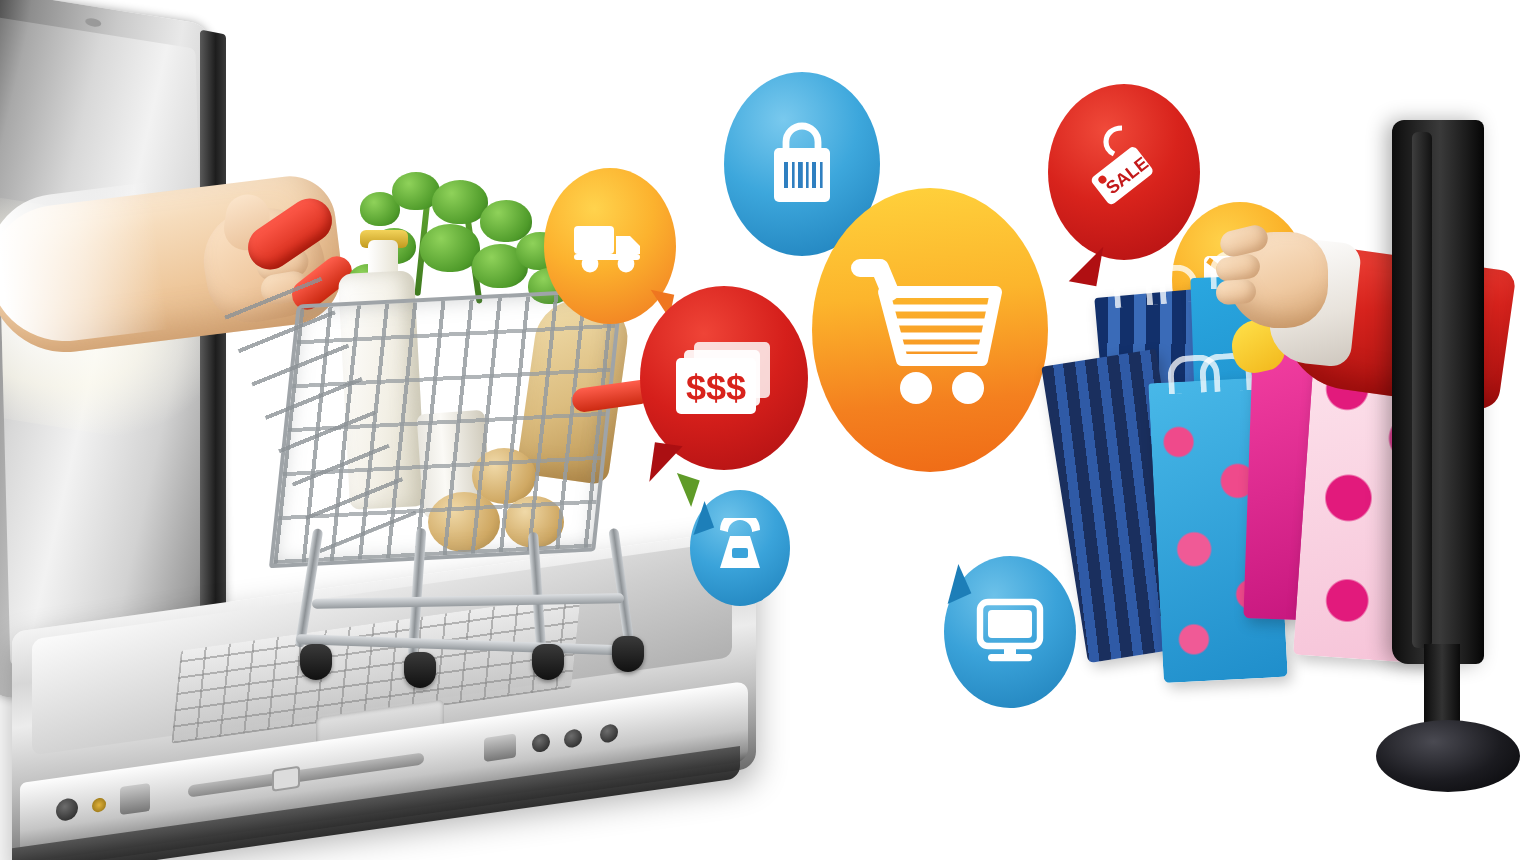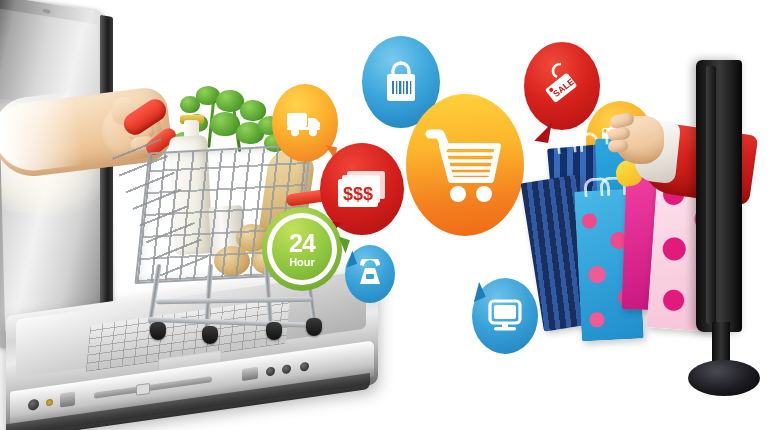--- a/index.html
+++ b/index.html
@@ -382,26 +382,20 @@
       <svg width="38" height="36" viewBox="0 0 38 36">
         <rect x="4" y="3" width="30" height="22" rx="4" fill="none" stroke="#fff" stroke-width="3.2"></rect>
         <rect x="8" y="7" width="22" height="14" rx="2" fill="#fff"></rect>
         <rect x="16" y="25" width="6" height="5" fill="#fff"></rect>
         <rect x="8" y="29" width="22" height="3.6" rx="1.8" fill="#fff"></rect>
       </svg>
     </span>
   </div>
   <div class="tail-b" style="left:470px;top:284px;border-width:0 0 16px 13px;border-color:transparent transparent #1d7eb8 transparent;transform:rotate(-24deg);"></div>
 
-  <div class="badge24">
-    <div class="ring">
-      <span class="n24">24</span>
-      <span class="hr">Hour</span>
-    </div>
-  </div>
   <div class="tail-b" style="left:336px;top:238px;border-width:14px 0 0 12px;border-color:#5f9b28 transparent transparent transparent;transform:rotate(18deg);"></div>
 
   <div class="bags">
     <div class="bag" style="left:34px;top:28px;width:62px;height:160px;transform:rotate(-5deg);
          background:repeating-linear-gradient(96deg,#12306b 0 7px,#3a6bb8 7px 13px);">
       <div class="grip"></div>
     </div>
     <div class="bag" style="left:78px;top:20px;width:60px;height:162px;transform:rotate(-2deg);
          background:linear-gradient(160deg,#2aa7e0,#1279b8);">
       <div class="grip"></div>

